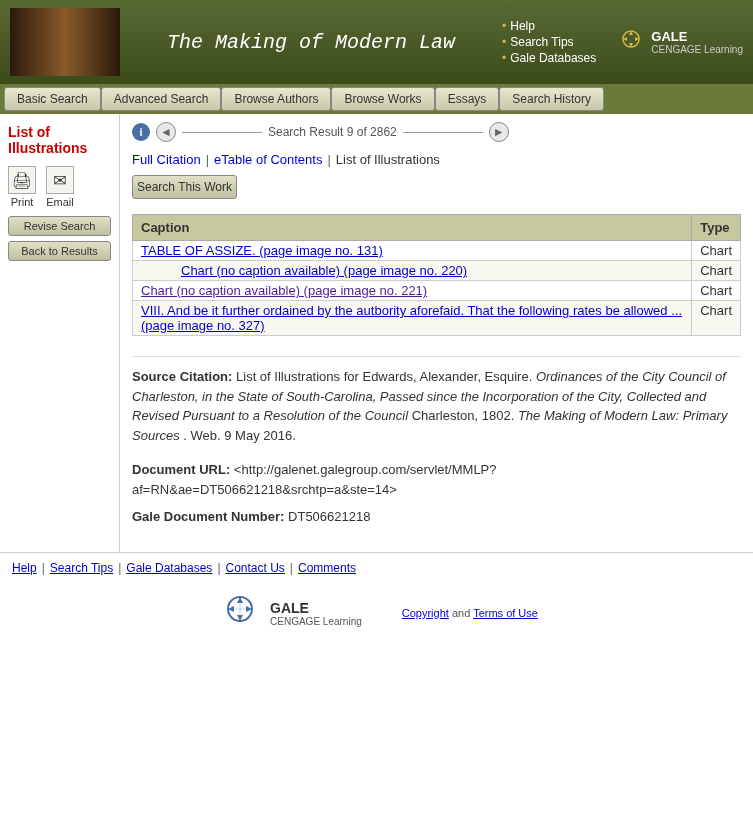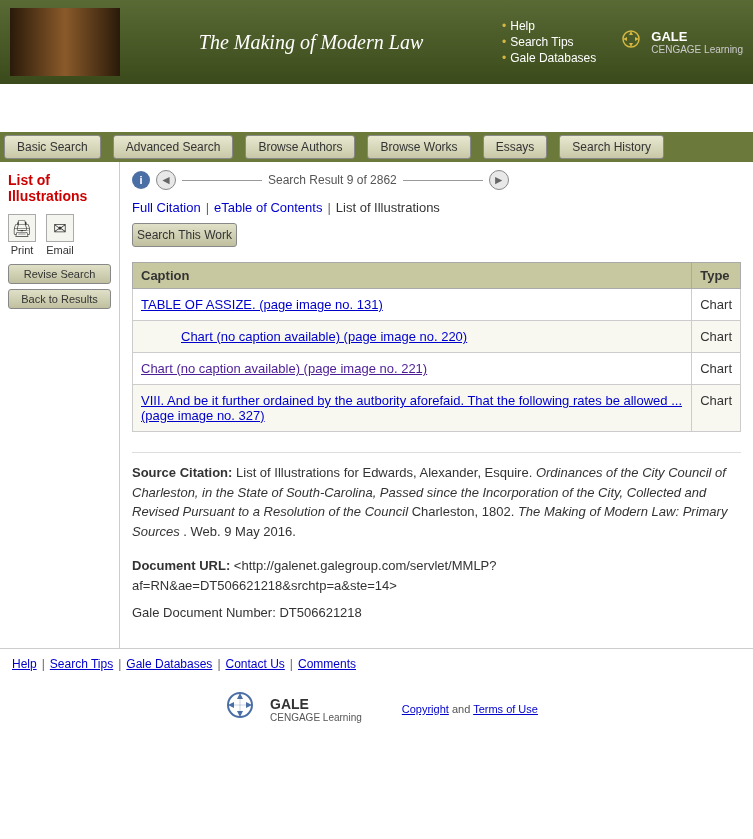--- a/index.html
+++ b/index.html
@@ -14,21 +14,21 @@
       padding: 8px 10px;
       min-height: 68px;
     }
     #header-title {
       flex: 1;
       text-align: center;
     }
     #header-title .main-title {
       color: #ffffff;
       font-size: 20px;
-      font-family: Liberation Serif, serif;
+      font-family: Liberation Mono, monospace;
       font-style: italic;
     }
     #header-title .sub-title {
       color: #d4b840;
       font-size: 16px;
       font-family: Georgia, serif;
       font-style: italic;
     }
     #header-links {
       display: flex;
@@ -64,23 +64,22 @@
     }
     .gale-icon {
       width: 30px;
       height: 30px;
     }
 
     
     #navbar {
       background-color: #6b7a3a;
       display: flex;
-      gap: 12px;
+      gap: 0;
       padding: 3px 4px;
-      margin-top: 48px;
     }
     .nav-btn {
       background: linear-gradient(to bottom, #e8e8d0, #c8c8a8);
       border: 1px solid #888;
       padding: 4px 12px;
       font-size: 12px;
       color: #333;
       cursor: pointer;
       border-radius: 3px;
       text-decoration: none;
@@ -270,21 +269,21 @@
     .illustrations-table th {
       background-color: #c8c8a0;
       border: 1px solid #aaa;
       padding: 5px 8px;
       text-align: left;
       font-size: 13px;
       font-weight: bold;
     }
     .illustrations-table td {
       border: 1px solid #ccc;
-      padding: 8px 8px;
+      padding: 2px 8px;
       font-size: 13px;
       vertical-align: top;
     }
     .illustrations-table tr:nth-child(even) td {
       background: #f8f8f0;
     }
     .illustrations-table tr td a {
       color: #0000cc;
       text-decoration: underline;
       cursor: pointer;
@@ -316,21 +315,21 @@
     }
     .doc-url .label {
       font-weight: bold;
     }
 
     .doc-number {
       font-size: 13px;
       margin-bottom: 20px;
     }
     .doc-number .label {
-      font-weight: normal;
+      font-weight: bold;
     }
 
     
     #footer-links {
       border-top: 1px solid #ccc;
       padding: 8px 12px;
       display: flex;
       gap: 5px;
       font-size: 12px;
       flex-wrap: wrap;

